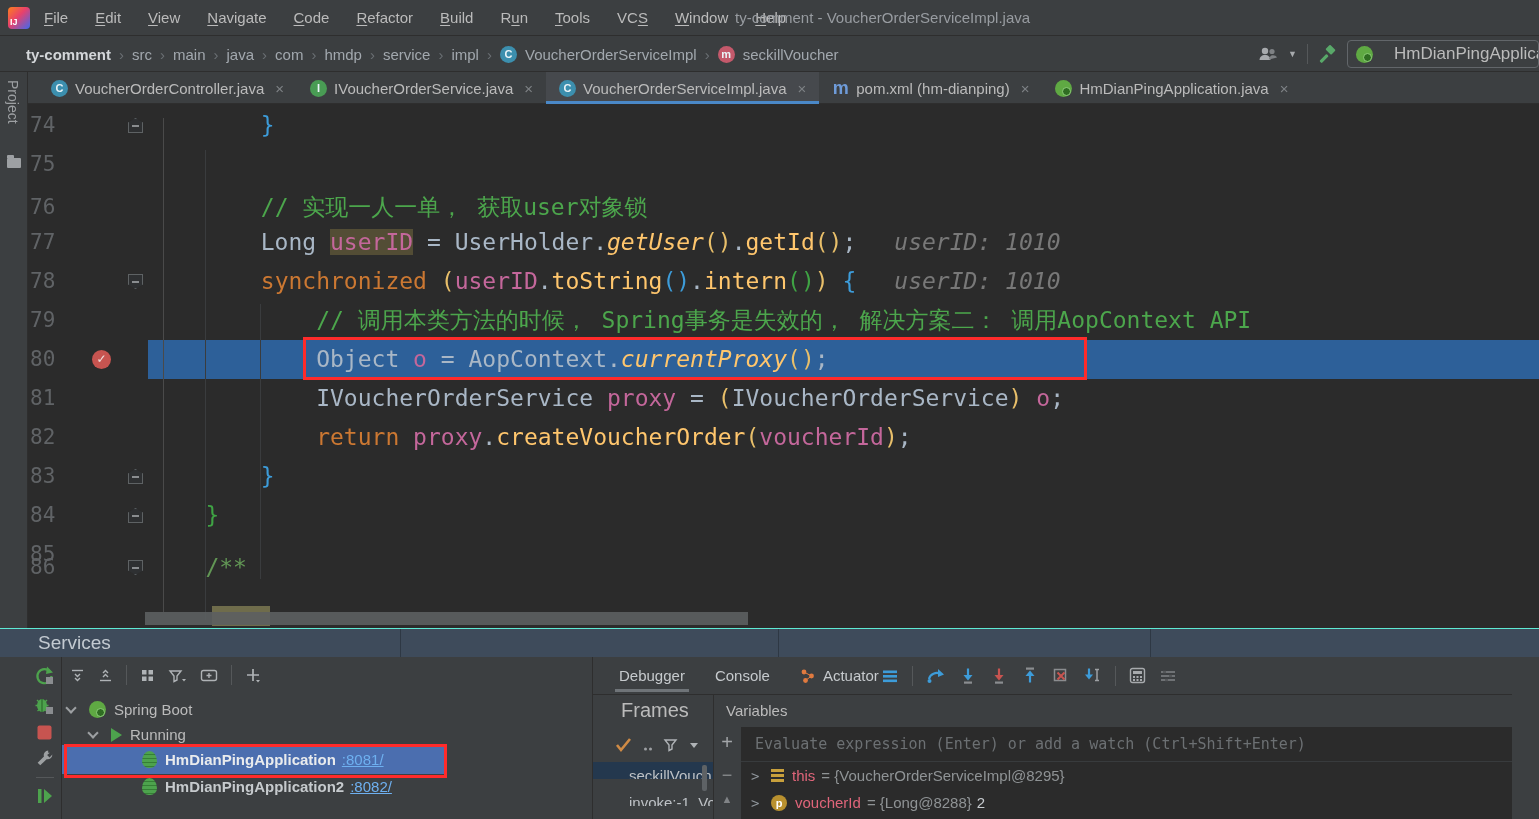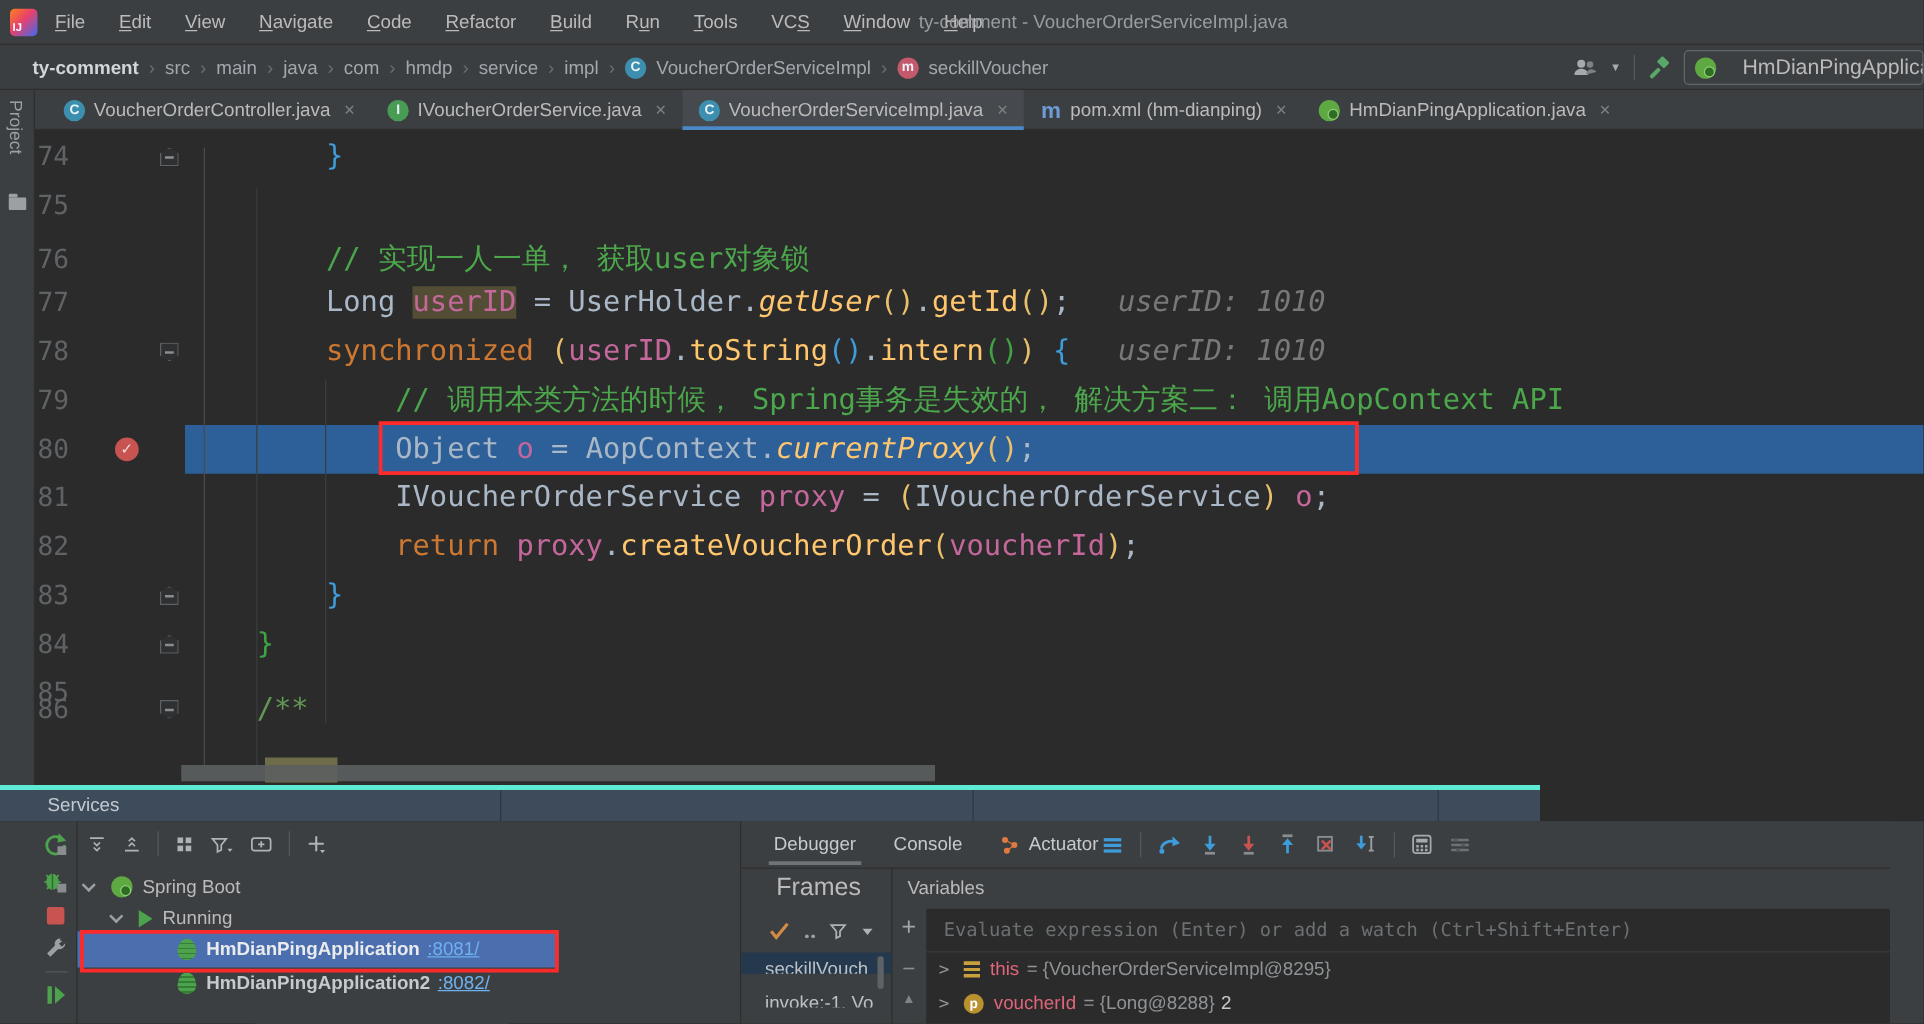--- a/index.html
+++ b/index.html
@@ -64,22 +64,22 @@
   .fold{position:absolute;left:100px;top:12px;width:15px;height:15px;border:1px solid #5E6264;background:#2E3032;z-index:3}
   .fold::after{content:"";position:absolute;left:3px;top:6px;width:7px;height:1.5px;background:#8A8D90}
   .fup{clip-path:polygon(50% 0,100% 30%,100% 100%,0 100%,0 30%)}
   .fdn{clip-path:polygon(0 0,100% 0,100% 70%,50% 100%,0 70%)}
   #fold-line{left:135px;top:14px;width:1px;height:494px;background:#4A4A4A;z-index:1}
   .iguide{width:1px;background:#3A3C3E;z-index:1}
   #ed-redbox{left:275px;top:233px;width:784px;height:43px;border:3px solid #FF2B2B;z-index:8}
   #hscroll-olive{left:184px;top:502px;width:58px;height:20px;background:#6F6C4B;z-index:5}
   #hscroll{left:117px;top:508px;width:603px;height:13px;background:rgba(92,95,97,0.9);z-index:6}
   
-  #svc-header{left:0;top:628px;width:1232px;height:29px;background:#3E4B5B;border-top:4px solid #5eead4;
-    display:flex;align-items:center;font-size:15px;color:#C3CAD1}
+  #svc-header{left:0;top:628px;width:1539px;height:29px;background:#3E4B5B;border-top:1px solid #5eead4;
+    display:flex;align-items:center;font-size:19px;color:#C3CAD1}
   #svc-header span{margin-left:38px}
   .svc-div{position:absolute;top:0;width:1px;height:29px;background:rgba(0,0,0,0.25)}
   #svc-body{left:0;top:657px;width:1539px;height:162px;background:#3C3F41}
   #svc-strip{position:absolute;left:28px;top:0;width:34px;height:162px;border-right:1px solid #2E2E2E;
     display:flex;flex-direction:column;align-items:center;gap:9px;padding-top:8px}
   .hsep{width:18px;height:1px;background:#55585A}
   #svc-toolbar{position:absolute;left:70px;top:0;height:36px;display:flex;align-items:center;gap:13px}
   #svc-tree-divider{position:absolute;left:618px;top:0;width:1px;height:162px;background:#2E2E2E}
   .trow{position:absolute;left:0;width:618px;height:25px;display:flex;align-items:center;font-size:15px;color:#BBBBBB}
   .trow .selbg{position:absolute;left:62px;top:0;width:385px;height:100%;background:#4B6EAF;z-index:0}
@@ -92,21 +92,21 @@
   #dbg-tabs{position:absolute;left:26px;top:0;height:37px;display:flex;align-items:center;gap:30px;font-size:15px;color:#C6CACD}
   .dtab{position:relative;height:37px;display:flex;align-items:center;gap:7px}
   .dtab.active::after{content:"";position:absolute;left:-4px;right:-4px;bottom:2px;height:3px;background:#6F7478}
   #dbg-toolbar{position:absolute;left:288px;top:0;height:37px;display:flex;align-items:center;gap:13px}
   #dbg-hline{position:absolute;left:0;top:37px;width:919px;height:1px;background:#2E2E2E}
   #frames-title{position:absolute;left:28px;top:37px;height:33px;line-height:33px;font-size:20px;color:#BBBBBB}
   #vars-title{position:absolute;left:133px;top:37px;height:33px;line-height:33px;font-size:15px;color:#BBBBBB}
   #fv-divider{position:absolute;left:120px;top:37px;width:1px;height:125px;background:#2E2E2E}
   #frames-toolbar{position:absolute;left:22px;top:70px;height:35px;display:flex;align-items:center;gap:10px}
   .frow{position:absolute;left:0;width:120px;height:17px;line-height:27px;font-size:15px;color:#BDC1C5;
-    padding-left:19px;white-space:nowrap;overflow:hidden}
+    padding-left:36px;white-space:nowrap;overflow:hidden}
   .frow.selected{background:#24384E}
   #fscroll{position:absolute;left:109px;top:108px;width:5px;height:26px;background:#5E6265;border-radius:2px;z-index:3}
   #watch-col{position:absolute;left:120px;top:70px;width:28px;height:92px}
   #vars-panel{position:absolute;left:148px;top:70px;width:771px;height:92px;background:#2B2B2B}
   #eval-bar{position:absolute;left:0;top:0;width:771px;height:35px;border-bottom:1px solid #383B3D;
     display:flex;align-items:center}
   #eval-bar span{margin-left:14px;font-family:"DejaVu Sans Mono",monospace;font-size:15px;color:#6C7073;white-space:nowrap}
   .vrow{position:absolute;left:0;width:771px;height:27px;display:flex;align-items:center;font-size:15px}
   .vchev{font-family:"DejaVu Sans Mono",monospace;color:#8F959B;font-size:14px;margin-left:10px;width:20px}
   .vname{color:#E0657A;margin-left:8px}

